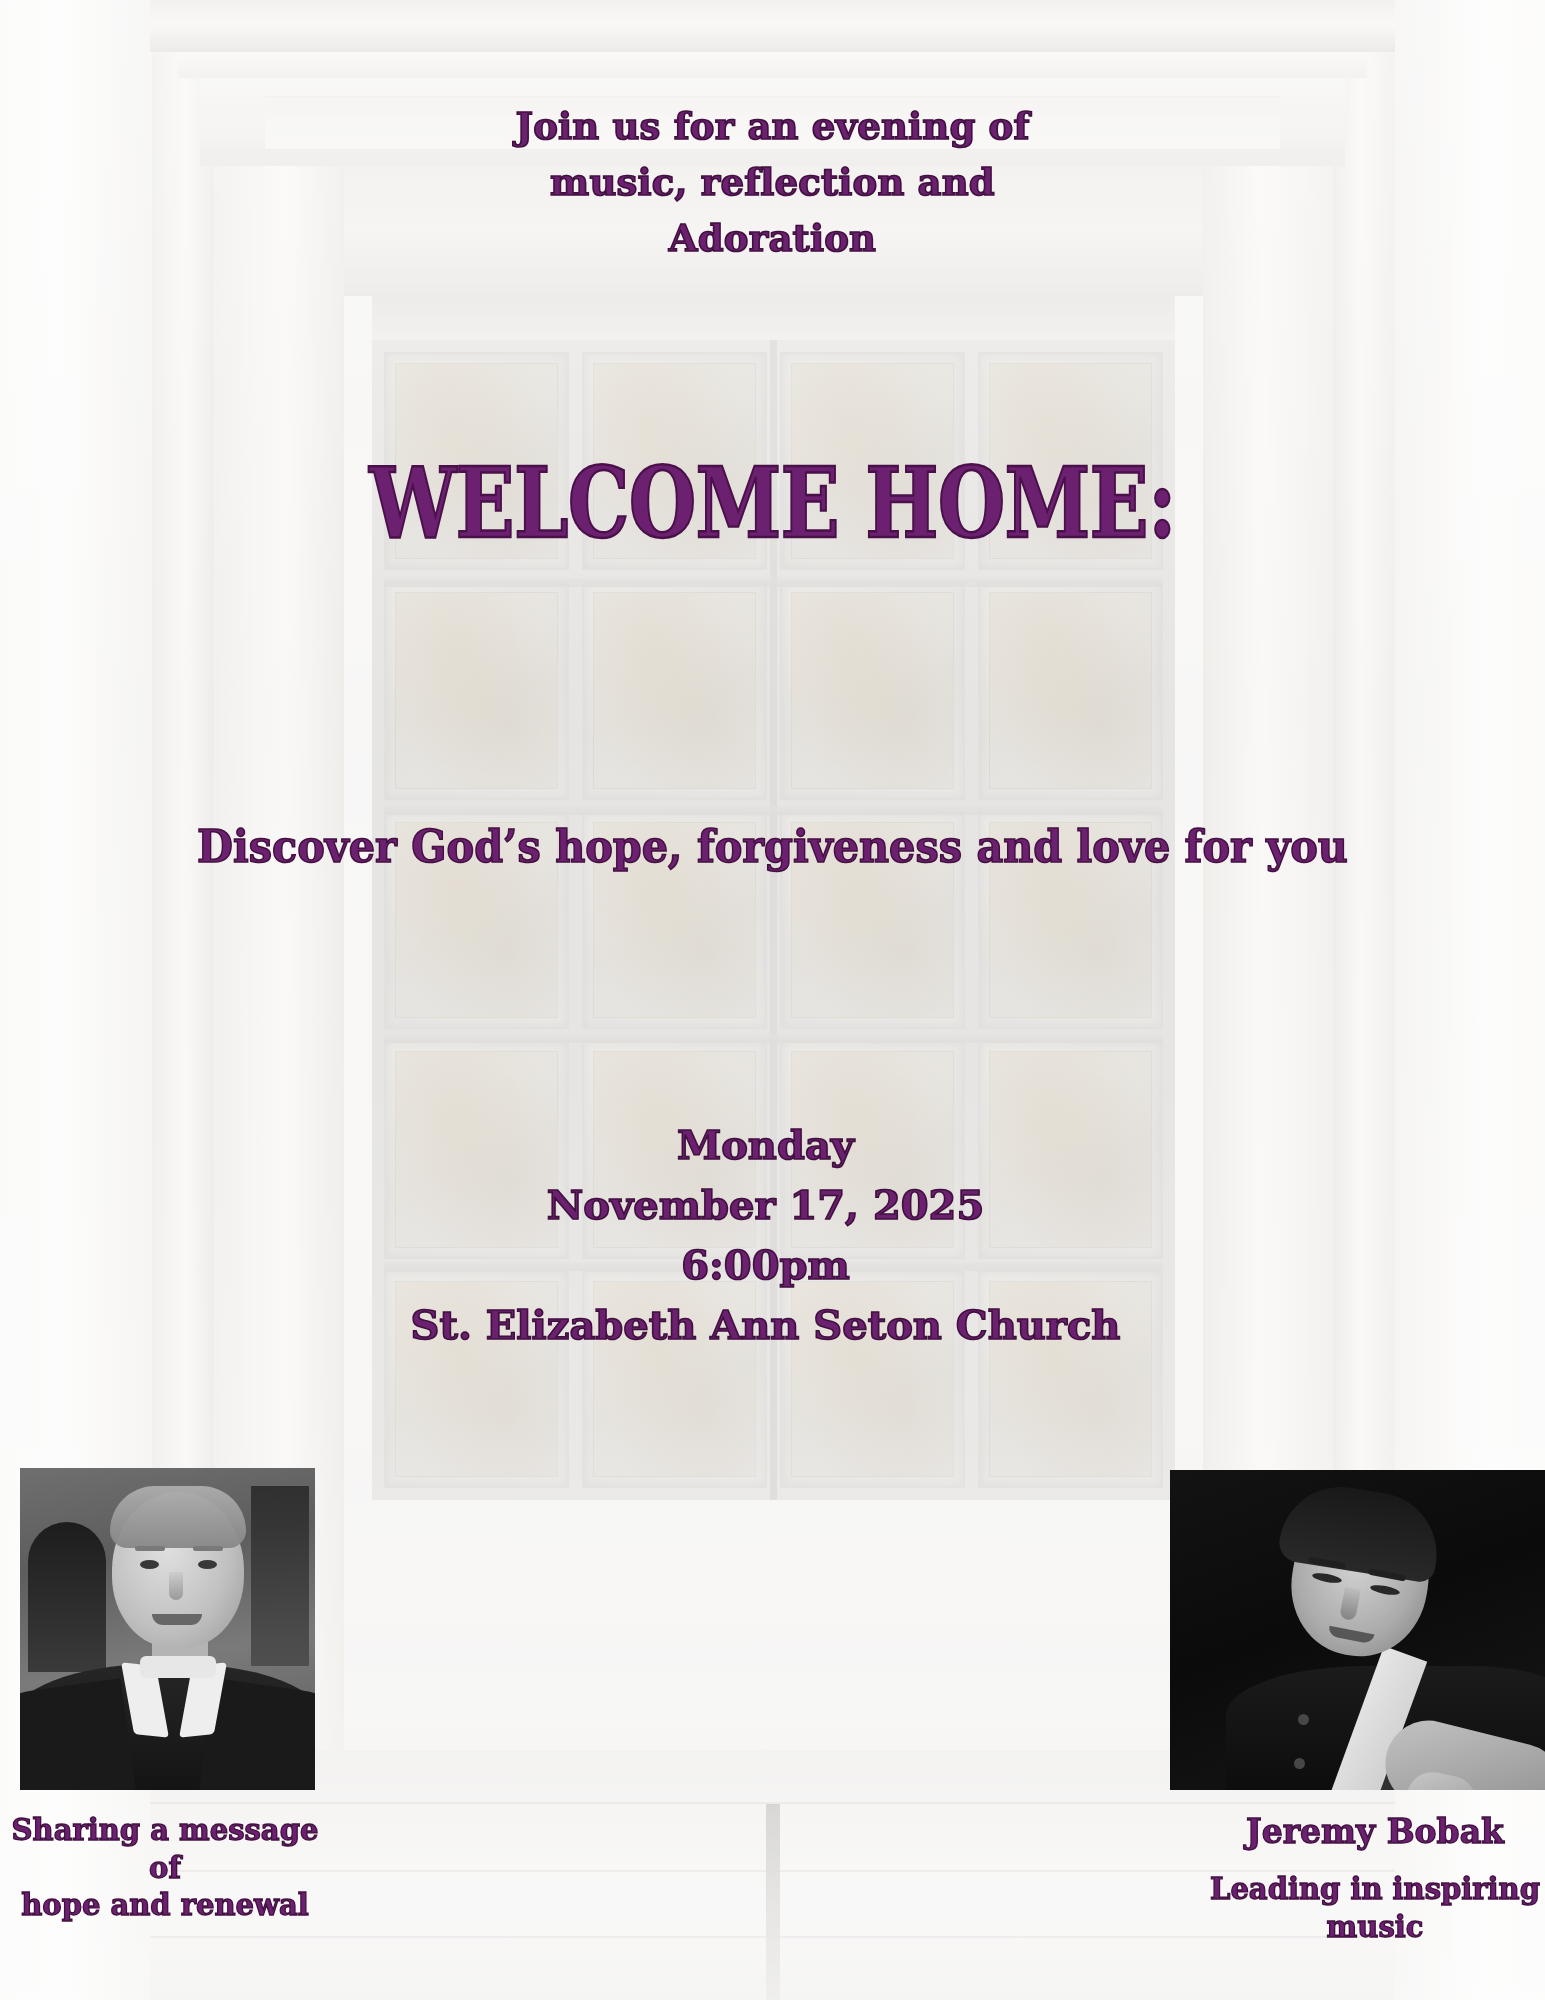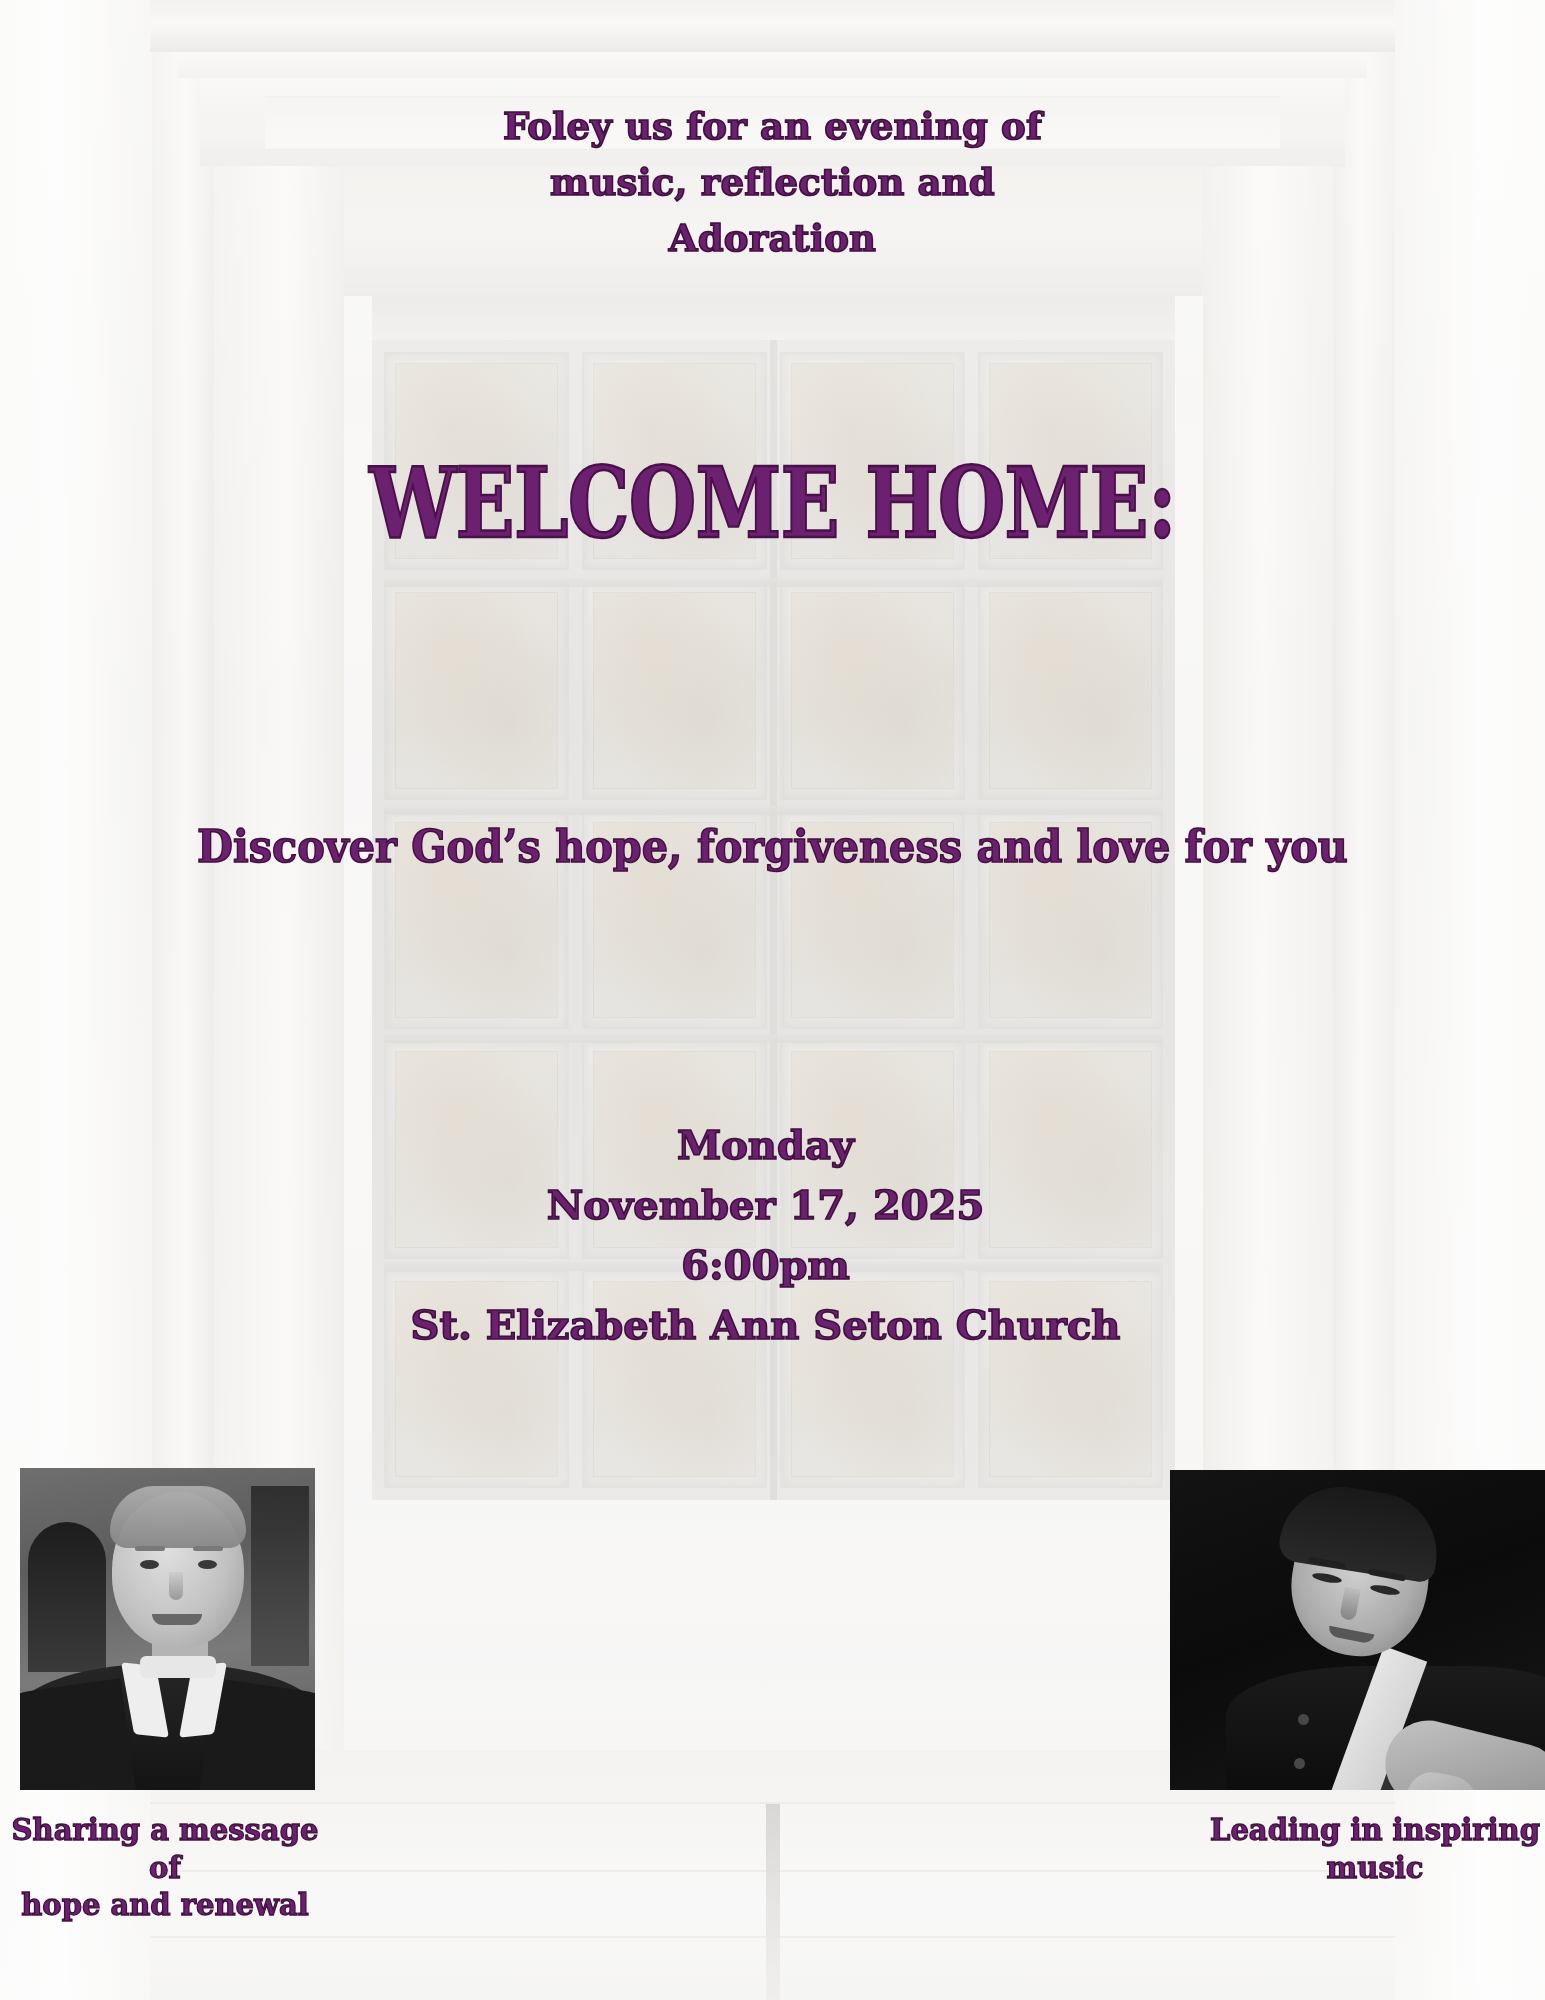--- a/index.html
+++ b/index.html
@@ -239,21 +239,21 @@
     <div class="step-line" style="bottom:128px"></div>
     <div class="step-line" style="bottom:62px"></div>
     <div class="post"></div>
 
     <div class="haze"></div>
     <div class="haze2"></div>
   </div>
 
   <div class="layer">
 
-    <div class="ptext" id="kicker">Foley us for an evening of
+    <div class="ptext" id="kicker">Join us for an evening of
 music, reflection and
 Adoration</div>
 
     <div class="ptext" id="title-main">WELCOME HOME:</div>
 
 
     <div class="ptext" id="tagline">Discover God’s hope, forgiveness and love for you</div>
 
     <div class="ptext" id="details">Monday
 November 17, 2025
@@ -301,17 +301,18 @@
     <div class="pr-eyeR"></div>
     <div class="pr-nose"></div>
     <div class="pr-mouth"></div>
     <div class="pr-btn a"></div>
     <div class="pr-btn b"></div>
     <div class="pr-arm"></div>
     <div class="pr-hand"></div>
   </div>
 
   <div class="cap" id="cap-right">
+    <span class="nm">Jeremy Bobak</span>
     <span class="rl">Leading in inspiring
 music</span>
   </div>
 
 </div>
 
 </body></html>

